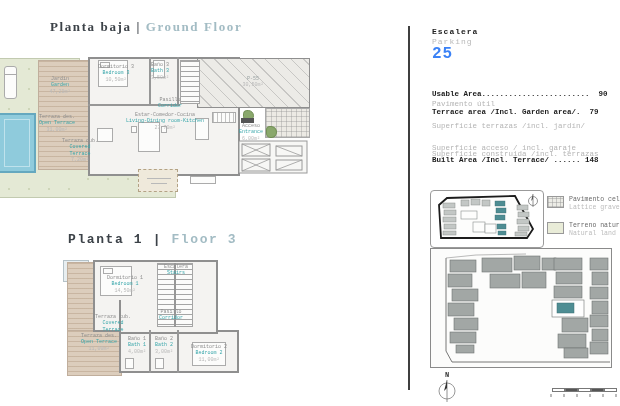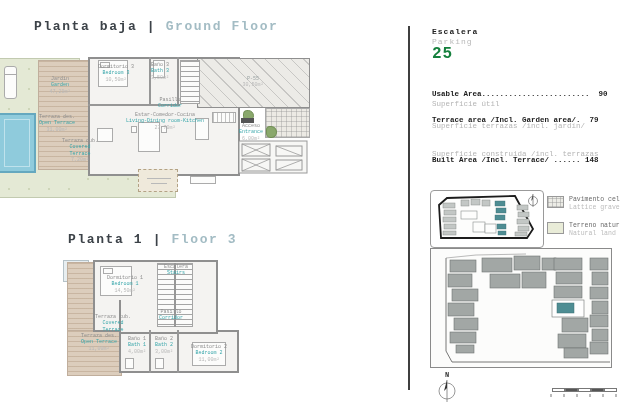--- a/index.html
+++ b/index.html
@@ -33,21 +33,21 @@
   
   .rlabel{position:absolute;text-align:center;font-size:5px;line-height:1.25;letter-spacing:0;}
   .rlabel .r-es{display:block;color:#8e8e8e;}
   .rlabel .r-en{display:block;color:#3aa7ab;}
   .rlabel .r-area{display:block;color:#b9b9b9;}
   .rlabel.graylab .r-es{color:#9aa3a3;}
   
   .divider{position:absolute;left:408px;top:26px;width:2px;height:364px;background:#3f3f3f;}
   .dw-es{position:absolute;left:432px;top:27px;font-size:8px;font-weight:700;color:#222;letter-spacing:1px;}
   .dw-en{position:absolute;left:432px;top:37px;font-size:8px;color:#b9b9b9;letter-spacing:1px;}
-  .dw-num{position:absolute;left:432px;top:45px;font-size:16px;font-weight:700;color:#15803d;letter-spacing:1px;}
+  .dw-num{position:absolute;left:432px;top:45px;font-size:16px;font-weight:700;color:#3b82f6;letter-spacing:1px;}
   .area-en{position:absolute;left:432px;font-size:7.5px;font-weight:700;color:#1c1c1c;white-space:pre;}
   .area-es{position:absolute;left:432px;font-size:7.5px;color:#b5b5b5;white-space:pre;}
   
   .keymap{position:absolute;left:430px;top:190px;width:112px;height:56px;border:1px solid #9a9a9a;border-radius:4px;background:#fff;}
   .leg-item{position:absolute;left:547px;}
   .leg-swatch{position:absolute;width:17px;height:12px;border:1px solid #999;box-sizing:border-box;}
   .leg-swatch.hatch{background-color:#ececе6;background-color:#ecece6;
     background-image:repeating-linear-gradient(0deg,rgba(150,150,150,.45) 0 1px,transparent 1px 4px),
                      repeating-linear-gradient(90deg,rgba(150,150,150,.45) 0 1px,transparent 1px 4px);}
   .leg-swatch.green{background:#e9ecd8;}
@@ -62,21 +62,21 @@
   .scalebar .seg{width:13px;height:4px;border:0.5px solid #777;box-sizing:border-box;}
   .seg.d{background:#555;} .seg.w{background:#fff;}
   .scaleticks{position:absolute;left:550px;top:394px;width:70px;height:3px;
     background-image:repeating-linear-gradient(90deg,#bbb 0 2px,transparent 2px 13px);}
 </style>
 </head>
 <body>
 
 <div class="sheet">
 
-  <div class="big-title" style="left:34px;top:19px;"><span>Planta baja</span> <span>|</span> <span class="t-light">Ground Floor</span></div>
+  <div class="big-title" style="left:50px;top:19px;font-family:Liberation Serif, serif;"><span>Planta baja</span> <span>|</span> <span class="t-light">Ground Floor</span></div>
 
   <div class="abs garden" style="left:-2px;top:58px;width:80px;height:138px;"></div>
   <div class="abs garden" style="left:78px;top:168px;width:97px;height:28px;border-left:none;"></div>
   <div class="abs deck" style="left:38px;top:60px;width:52px;height:108px;"></div>
   <div class="abs pool" style="left:-2px;top:113px;width:38px;height:60px;">
       <div class="pool-inner"></div>
     </div>
   <div class="furn" style="left:4px;top:66px;width:13px;height:33px;border-radius:3px;"></div>
   <div class="abs" style="left:5px;top:74px;width:11px;height:1px;background:#aaa;"></div>
 
@@ -220,23 +220,24 @@
     <span class="r-area">11,00m²</span>
   </div>
 
   <div class="divider"></div>
 
   <div class="dw-es">Escalera</div>
   <div class="dw-en">Parking</div>
   <div class="dw-num">25</div>
 
   <div class="area-en" style="top:90px;">Usable Area........................  90</div>
-  <div class="area-es" style="top:100px;">Superficie útil</div>
-  <div class="area-en" style="top:116px;">Terrace area /Incl. Garden area/.  79</div>
+  <div class="area-es" style="top:100px;">Pavimento útil</div>
+  <div class="area-en" style="top:108px;">Terrace area /Incl. Garden area/.  79</div>
   <div class="area-es" style="top:122px;">Superficie terrazas /incl. jardín/</div>
+  <div class="area-es" style="top:144px;">Superficie acceso / incl. garaje</div>
   <div class="area-en" style="top:156px;">Built Area /Incl. Terrace/ ...... 148</div>
   <div class="area-es" style="top:150px;">Superficie construida /incl. terrazas</div>
 
   <div class="keymap">
     <svg width="112" height="56">
       <polygon points="10,47 8,14 16,7 84,5 102,38 96,47" fill="#fdfdfc" stroke="#1c1c1c" stroke-width="1.8"></polygon>
       <g fill="#c3c7c5" stroke="#8b8f8d" stroke-width="0.5">
         <rect x="12" y="12" width="12" height="5"></rect>
           <rect x="13" y="19" width="12" height="5"></rect>
         <rect x="12" y="26" width="13" height="5"></rect>

